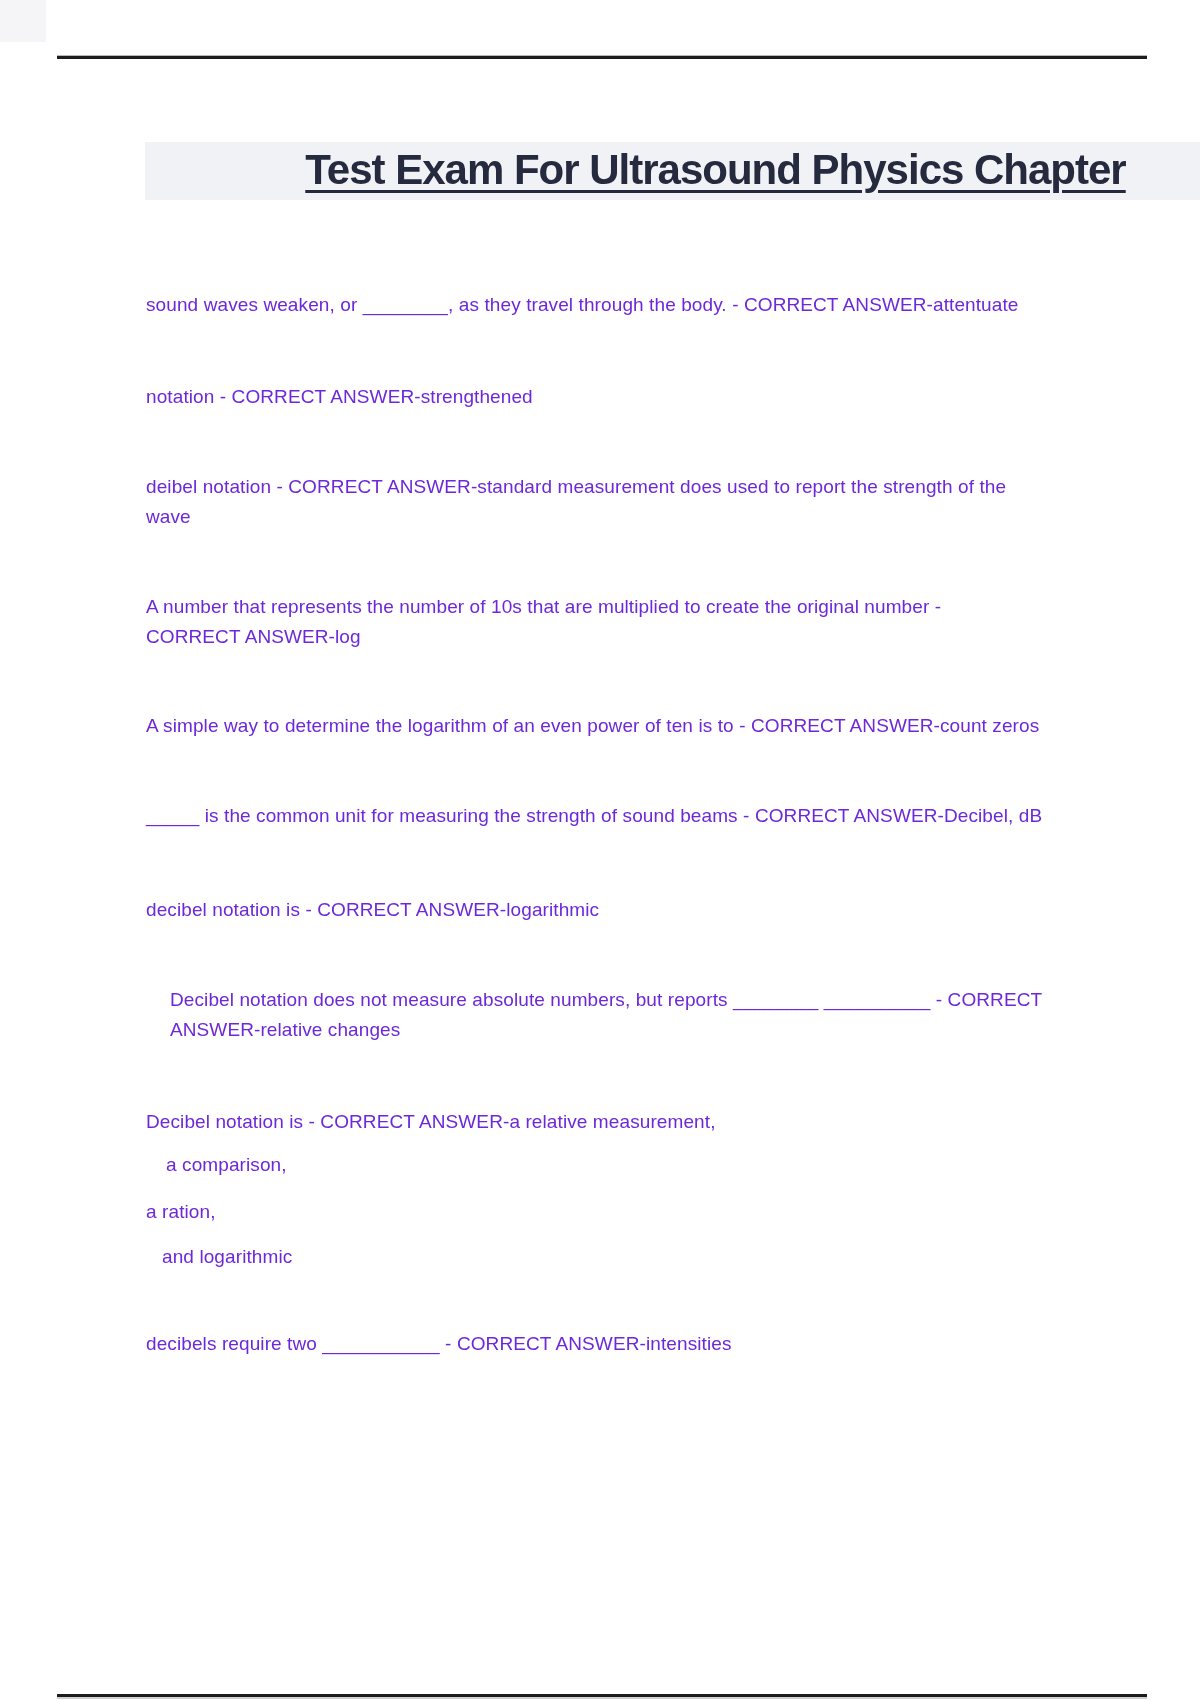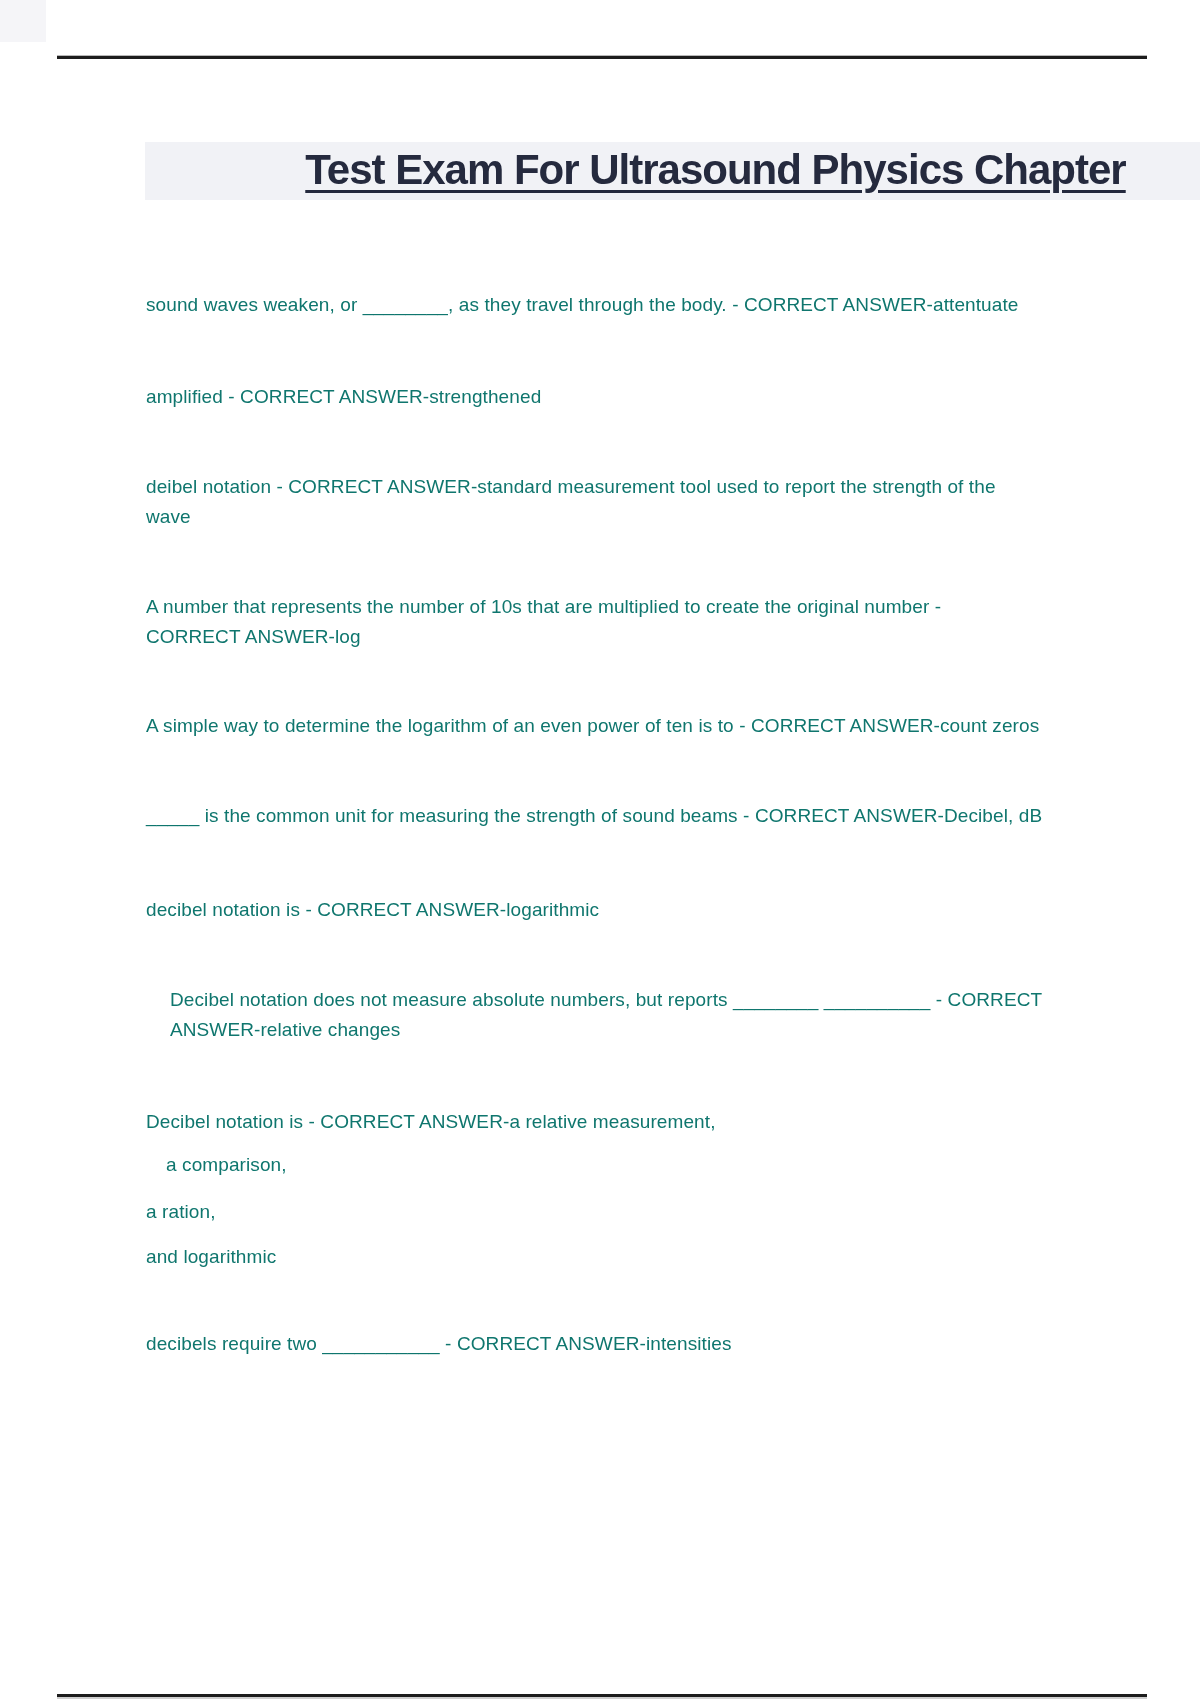--- a/index.html
+++ b/index.html
@@ -54,52 +54,52 @@
     text-underline-offset: 6px;
     text-decoration-color: #252a3e;
   }
 
   .para {
     position: absolute;
     left: 146px;
     width: 950px;
     font-size: 19px;
     line-height: 30px;
-    color: #0f766e;
+    color: #6d28d9;
     white-space: pre-line;
     letter-spacing: 0.1px;
   }
   .p0  { top: 290px; }
   .p1  { top: 382px; }
   .p2  { top: 472px; }
   .p3  { top: 592px; }
   .p4  { top: 711px; }
   .p5  { top: 801px; }
   .p6  { top: 895px; }
   .p7  { top: 985px; margin-left: 24px; }
   .p8  { top: 1107px; }
   .p9  { top: 1150px; margin-left: 20px; }
   .p10 { top: 1197px; }
-  .p11 { top: 1242px; }
+  .p11 { top: 1242px; margin-left: 16px; }
   .p12 { top: 1329px; }
 </style>
 </head>
 <body>
 
 <div class="scan-artifact"></div>
 
 <div class="rule rule-top"></div>
 
 <div class="title-block">
   <span class="title-line"><span>Test Exam For Ultrasound Physics Chapter</span></span>
 </div>
 
 <div class="para p0">sound waves weaken, or ________, as they travel through the body. - CORRECT ANSWER-attentuate</div>
-<div class="para p1">amplified - CORRECT ANSWER-strengthened</div>
-<div class="para p2">deibel notation - CORRECT ANSWER-standard measurement tool used to report the strength of the
+<div class="para p1">notation - CORRECT ANSWER-strengthened</div>
+<div class="para p2">deibel notation - CORRECT ANSWER-standard measurement does used to report the strength of the
 wave</div>
 <div class="para p3">A number that represents the number of 10s that are multiplied to create the original number -
 CORRECT ANSWER-log</div>
 <div class="para p4">A simple way to determine the logarithm of an even power of ten is to - CORRECT ANSWER-count zeros</div>
 <div class="para p5">_____ is the common unit for measuring the strength of sound beams - CORRECT ANSWER-Decibel, dB</div>
 <div class="para p6">decibel notation is - CORRECT ANSWER-logarithmic</div>
 <div class="para p7">Decibel notation does not measure absolute numbers, but reports ________ __________ - CORRECT
 ANSWER-relative changes</div>
 <div class="para p8">Decibel notation is - CORRECT ANSWER-a relative measurement,</div>
 <div class="para p9">a comparison,</div>

